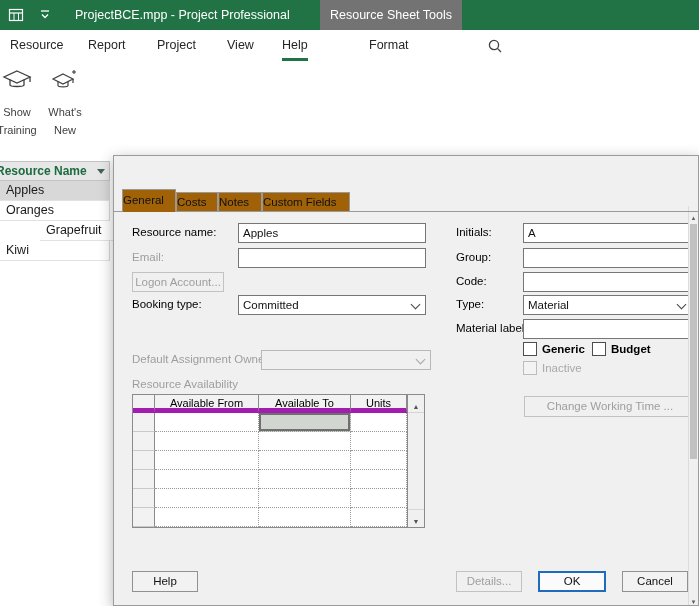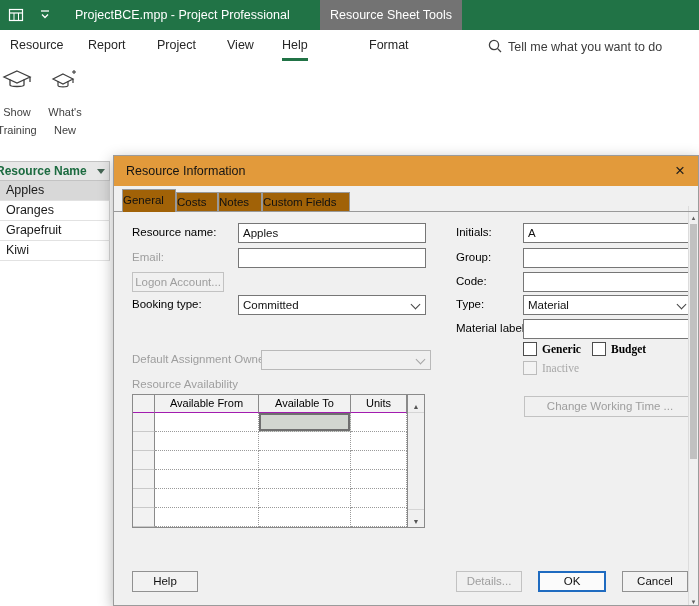--- a/index.html
+++ b/index.html
@@ -50,29 +50,29 @@
   .txt{position:absolute;height:20px;border:1px solid #767676;background:#fff;font-size:11.5px;font-family:inherit;padding:0 4px;box-sizing:border-box;color:#111;}
   .combo{position:absolute;height:20px;border:1px solid #767676;background:#fff;box-sizing:border-box;font-size:11.5px;line-height:18px;padding-left:4px;color:#111;}
   .combo .chev{position:absolute;right:6px;top:5px;width:6px;height:6px;border-right:1.4px solid #444;border-bottom:1.4px solid #444;transform:rotate(45deg);}
   .combo.dis{background:#f0f0f0;border-color:#b9b9b9;}
   .combo.dis .chev{border-color:#a5a5a5;}
 
   .btn{position:absolute;height:21px;background:#f2f2f2;border:1px solid #919191;box-sizing:border-box;font-size:11.5px;text-align:center;line-height:19px;color:#111;cursor:default;}
   .btn.dis{background:#f0f0f0;border-color:#c2c2c2;color:#9e9e9e;}
   .btn.default{border:2px solid #1f6bc0;line-height:17px;background:#fbfbfb;}
 
-  .cb{position:absolute;display:flex;align-items:center;gap:5px;font-size:11.5px;font-weight:700;color:#000;font-family:Liberation Serif, serif;}
+  .cb{position:absolute;display:flex;align-items:center;gap:5px;font-size:11.5px;font-weight:700;color:#000;}
   .cb .box{width:12px;height:12px;border:1px solid #4d4d4d;background:#fff;flex:0 0 auto;}
   .cb.dis{color:#a8a8a8;font-weight:400;}
   .cb.dis .box{border-color:#bcbcbc;background:#f3f3f3;}
 
   
   .avail{position:absolute;left:18px;top:238px;width:293px;height:134px;border:1px solid #8a8a8a;box-sizing:border-box;background:#fff;overflow:hidden;}
   .hrow{display:flex;height:18px;}
-  .hcell{box-sizing:border-box;border-right:1px solid #8a8a8a;border-bottom:1px solid #a21caf;background:#f2f2f2;font-size:11px;text-align:center;line-height:17px;color:#000;overflow:hidden;white-space:nowrap;}
+  .hcell{box-sizing:border-box;border-right:1px solid #8a8a8a;border-bottom:5px solid #a21caf;background:#f2f2f2;font-size:11px;text-align:center;line-height:17px;color:#000;overflow:hidden;white-space:nowrap;}
   .brow{display:flex;height:19px;}
   .bcell{box-sizing:border-box;border-right:1px dotted #9a9a9a;border-bottom:1px dotted #9a9a9a;background:#fff;}
   .bcell.rowhead{background:#f2f2f2;border-right:1px solid #8a8a8a;border-bottom:1px solid #c9c9c9;}
   .bcell.sel{background:#d2d6d0;box-shadow:inset 0 0 0 2px #6f6f6f;}
   .gsb{position:absolute;right:0;top:0;bottom:0;width:17px;background:#f0f0f0;border-left:1px solid #8a8a8a;box-sizing:border-box;}
   .gsb-up{position:absolute;top:0;left:0;right:0;height:17px;border-bottom:1px solid #d5d5d5;text-align:center;}
   .gsb-up::after{content:"▲";font-size:7px;color:#555;line-height:16px;}
   .gsb-down{position:absolute;bottom:0;left:0;right:0;height:17px;border-top:1px solid #d5d5d5;text-align:center;}
   .gsb-down::after{content:"▼";font-size:7px;color:#555;line-height:16px;}
 
@@ -114,21 +114,20 @@
     <span class="menu-item" style="left:157px;">Project</span>
     <span class="menu-item" style="left:227px;">View</span>
     <span class="menu-item active" style="left:282px;">Help</span>
     <span class="menu-item" style="left:369px;">Format</span>
     <span class="search-icon">
       <svg width="16" height="16" viewBox="0 0 16 16">
           <circle cx="7" cy="7" r="4.6" fill="none" stroke="#404040" stroke-width="1.3"></circle>
           <line x1="10.4" y1="10.4" x2="14" y2="14" stroke="#404040" stroke-width="1.3"></line>
         </svg>
     </span>
-    <input class="search-input" type="text" placeholder="Tell me what you want to do" style="">
   </div>
 
   <div class="ribbon">
     <div class="rbtn" style="left:-6px;">
       <span class="icon">
         <svg width="30" height="26" viewBox="0 0 30 26">
             <polygon points="15,3 28,9 15,15 2,9" fill="none" stroke="#3f3f3f" stroke-width="1.3"></polygon>
             <path d="M8 11.5 V17 C8 19 22 19 22 17 V11.5" fill="none" stroke="#3f3f3f" stroke-width="1.3"></path>
             <line x1="28" y1="9" x2="28" y2="14" stroke="#3f3f3f" stroke-width="1.3"></line>
           </svg>
@@ -148,28 +147,24 @@
       <span class="rlabel">What's New</span>
     </div>
   </div>
 
   <div class="sheet-header">
     <span class="hdr-text">Resource Name</span>
     <span class="filter-arrow"></span>
   </div>
   <div class="sheet-row selected" style="top:181px;">Apples</div>
   <div class="sheet-row" style="top:201px;">Oranges</div>
-  <div class="sheet-row" style="top:221px;">Grapefruit</div>
+  <div class="sheet-row" style="top:221px;margin-left:40px;">Grapefruit</div>
   <div class="sheet-row" style="top:241px;">Kiwi</div>
 
   <div class="dialog">
-    <div class="dlg-title">
-      <span class="dlg-title-text">Resource Information</span>
-      <span class="dlg-close">×</span>
-    </div>
 
     <div class="tab active" style="left:8px;width:54px;">General</div>
     <div class="tab inactive" style="left:62px;width:42px;">Costs</div>
     <div class="tab inactive" style="left:104px;width:44px;">Notes</div>
     <div class="tab inactive" style="left:148px;width:88px;">Custom Fields</div>
     <div class="tab-line"></div>
 
     <span class="lbl" style="left:18px;top:70px;">Resource name:</span>
     <input class="txt" style="left: 124px; top: 67px; width: 188px;" value="Apples">
 

